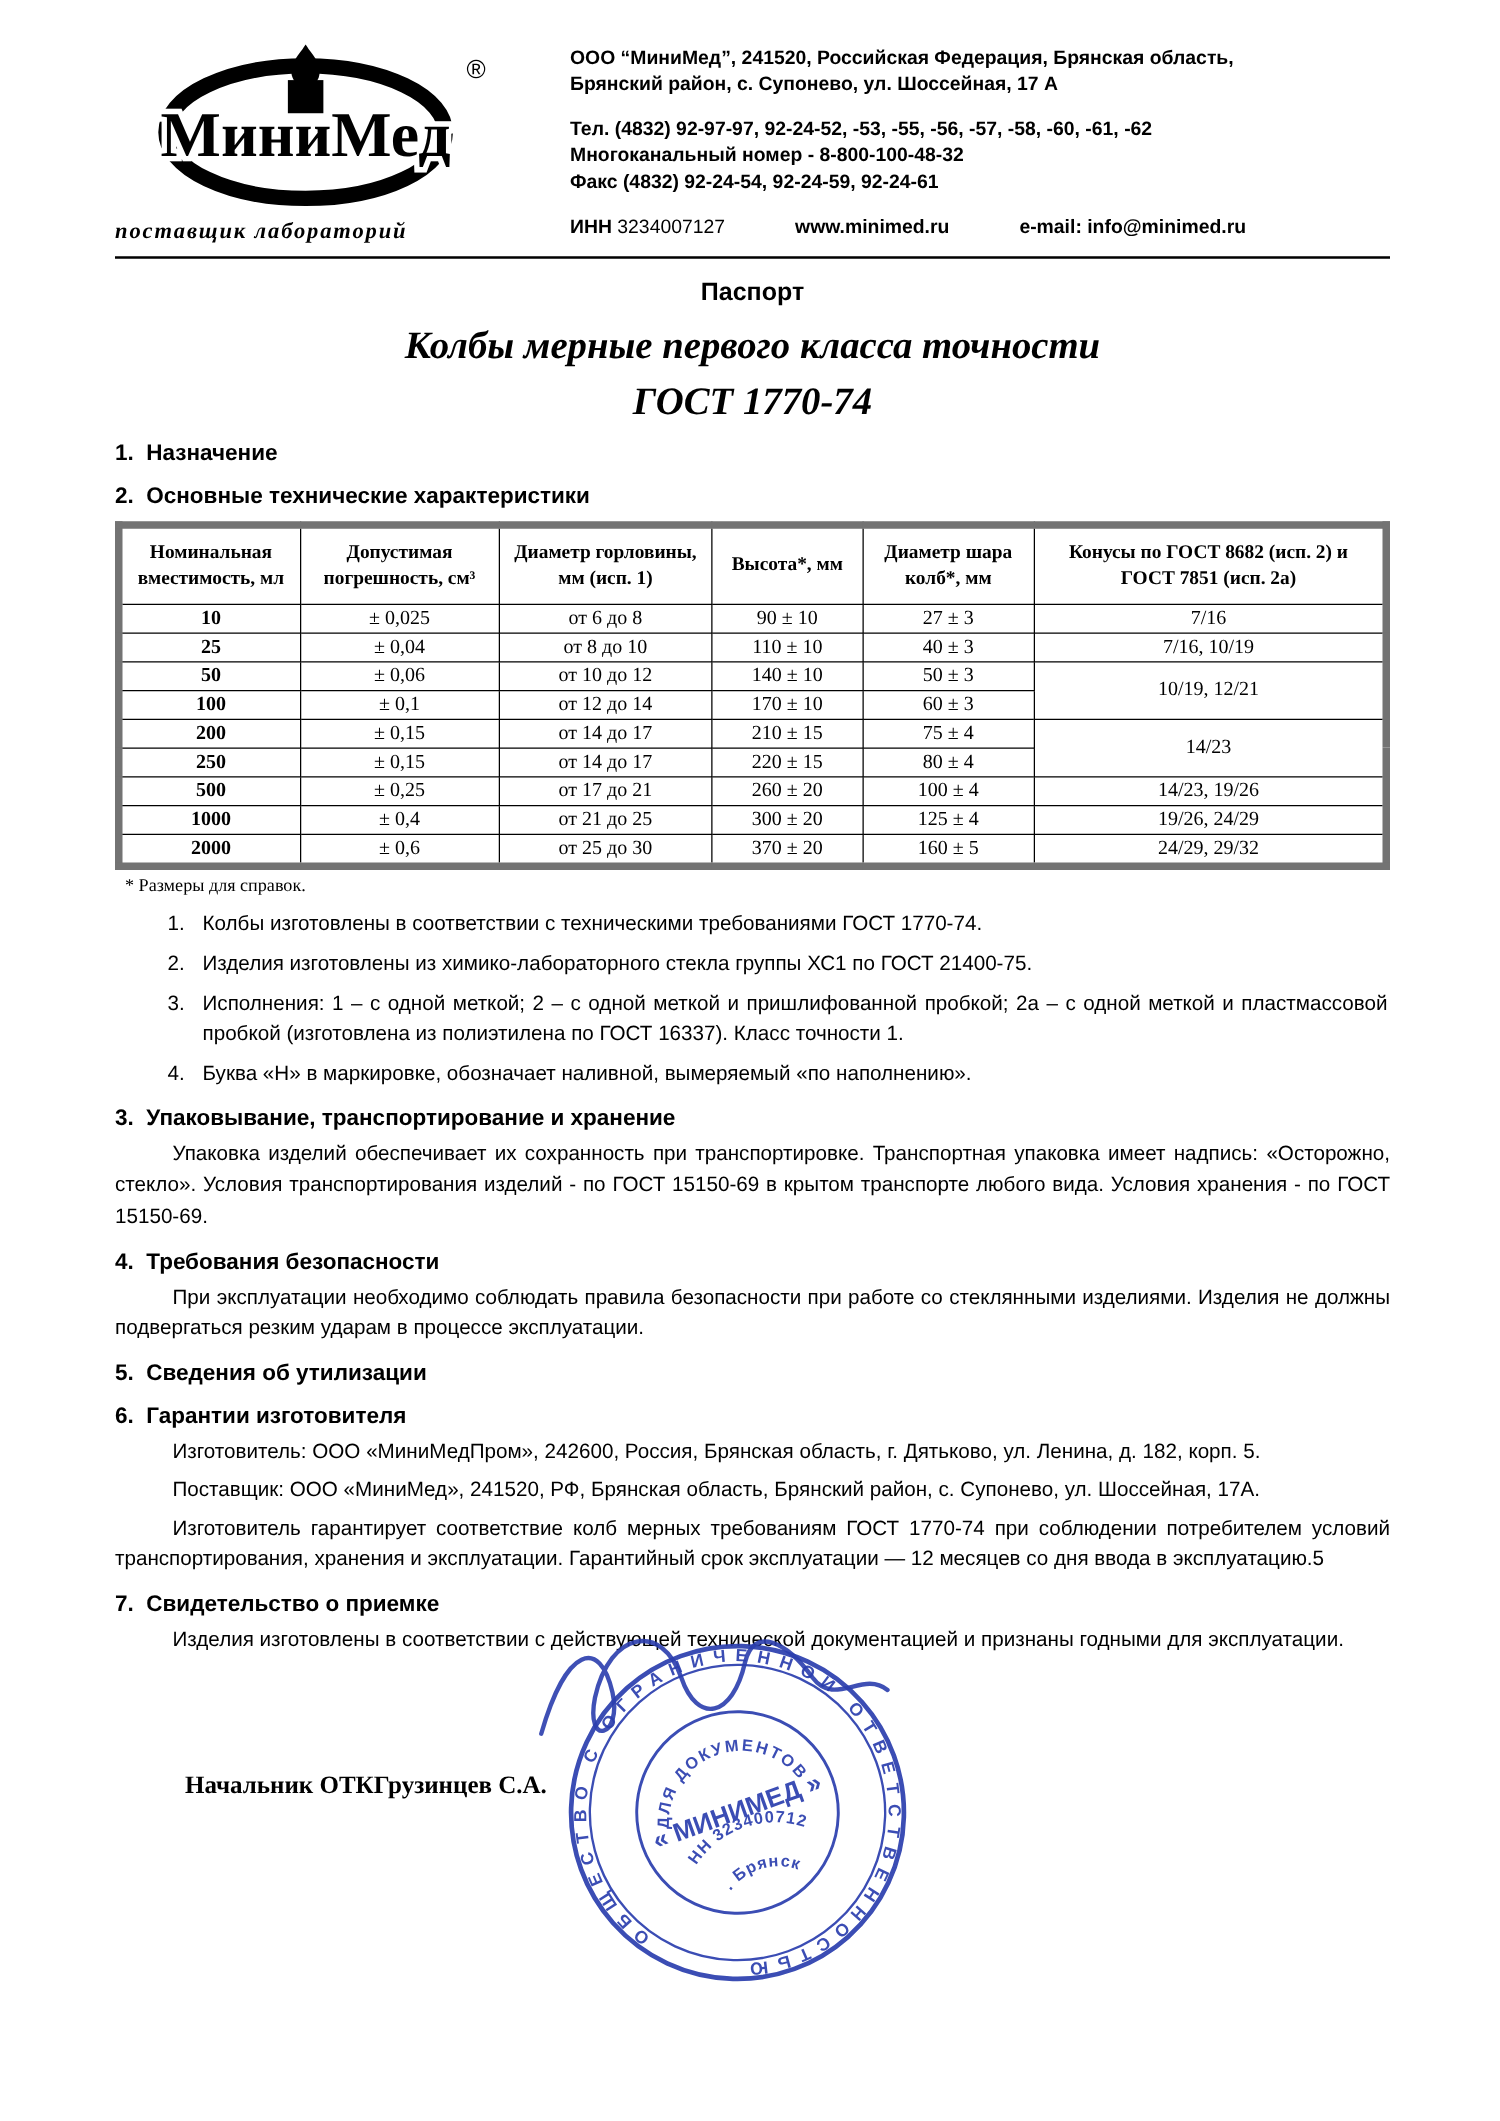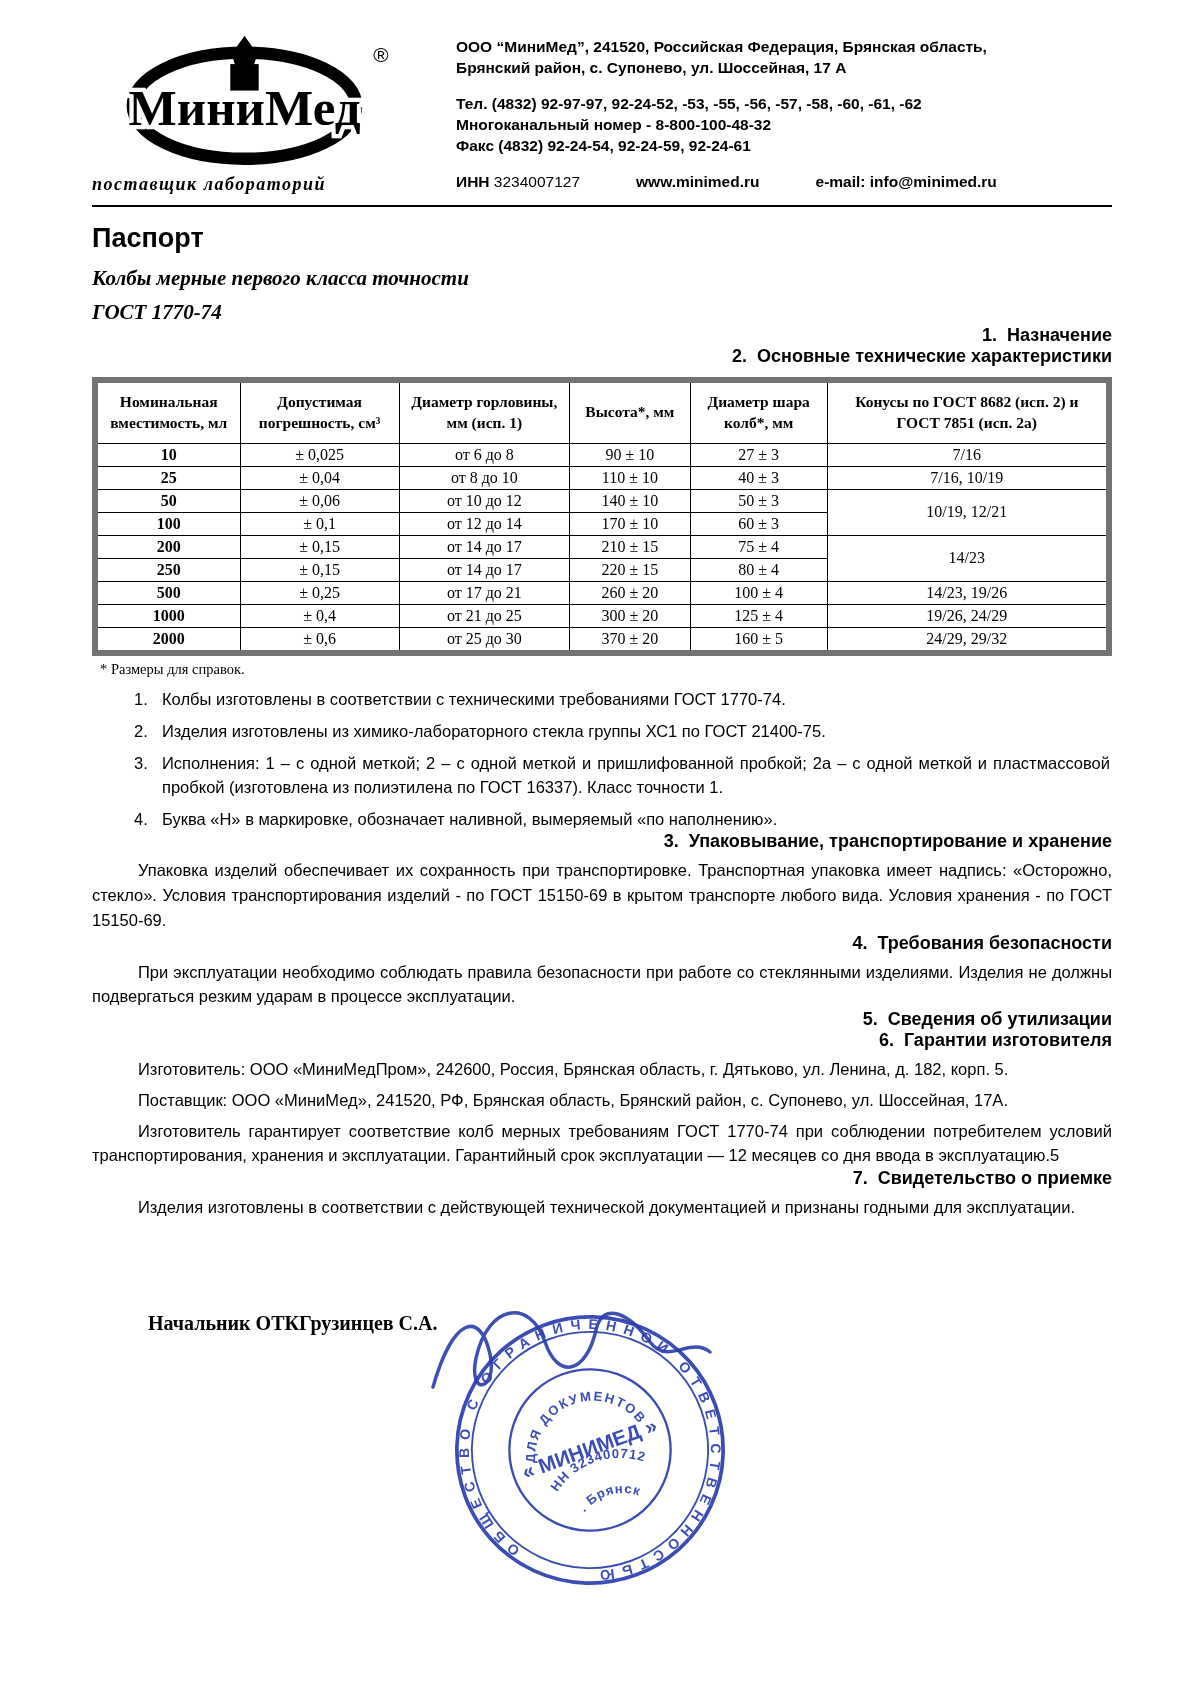--- a/index.html
+++ b/index.html
@@ -15,25 +15,25 @@
   .logo-svg{display:block;width:305px;height:142px;}
   .tagline{width:305px;font-family:"Liberation Serif",serif;
     font-weight:bold;font-style:italic;font-size:18px;letter-spacing:1.5px;margin-top:2px;}
   .contact{flex:1;padding-left:34px;padding-top:10px;font-weight:bold;
     font-size:15.5px;line-height:21px;}
   .contact .block{margin-bottom:15px;}
   .contact-bottom{display:flex;gap:56px;align-items:baseline;margin-top:4px;}
   .inn-value{font-weight:400;}
   .rule{border:none;border-top:2px solid #000;margin:10px 0 0 0;}
   
-  .doc-type{font-size:27px;font-weight:bold;margin-top:16px;}
-  .product-title,.gost-title{font-family:"Liberation Serif",serif;
-    font-weight:bold;font-style:italic;font-size:21px;margin-top:12px;}
+  .doc-type{text-align:center;font-size:20px;font-weight:bold;margin-top:16px;}
+  .product-title,.gost-title{text-align:center;font-family:"Liberation Serif",serif;
+    font-weight:bold;font-style:italic;font-size:31px;margin-top:12px;}
   .gost-title{margin-top:9px;}
-  .sec-h{text-align:right;font-weight:bold;font-size:18px;white-space:pre-wrap;}
+  .sec-h{text-align:left;font-weight:bold;font-size:18px;margin-top:13px;white-space:pre-wrap;}
   .para{font-size:16.5px;line-height:1.5;text-align:justify;text-indent:46px;margin:6px 0 0 0;}
   .para.tight{margin-top:4px;}
   
   table.spec{width:100%;border-collapse:collapse;border:6px solid #737373;margin-top:10px;}
   table.spec th,table.spec td{border:1px solid #000;text-align:center;vertical-align:middle;
     font-family:"Liberation Serif",serif;}
   table.spec th{font-size:15.5px;font-weight:bold;padding:9px 6px;line-height:1.35;}
   table.spec td{font-size:16px;padding:2px 1px;}
   td.cap{font-weight:bold;}
   .footnote{font-family:"Liberation Serif",serif;font-size:14.5px;margin:5px 0 0 8px;}

